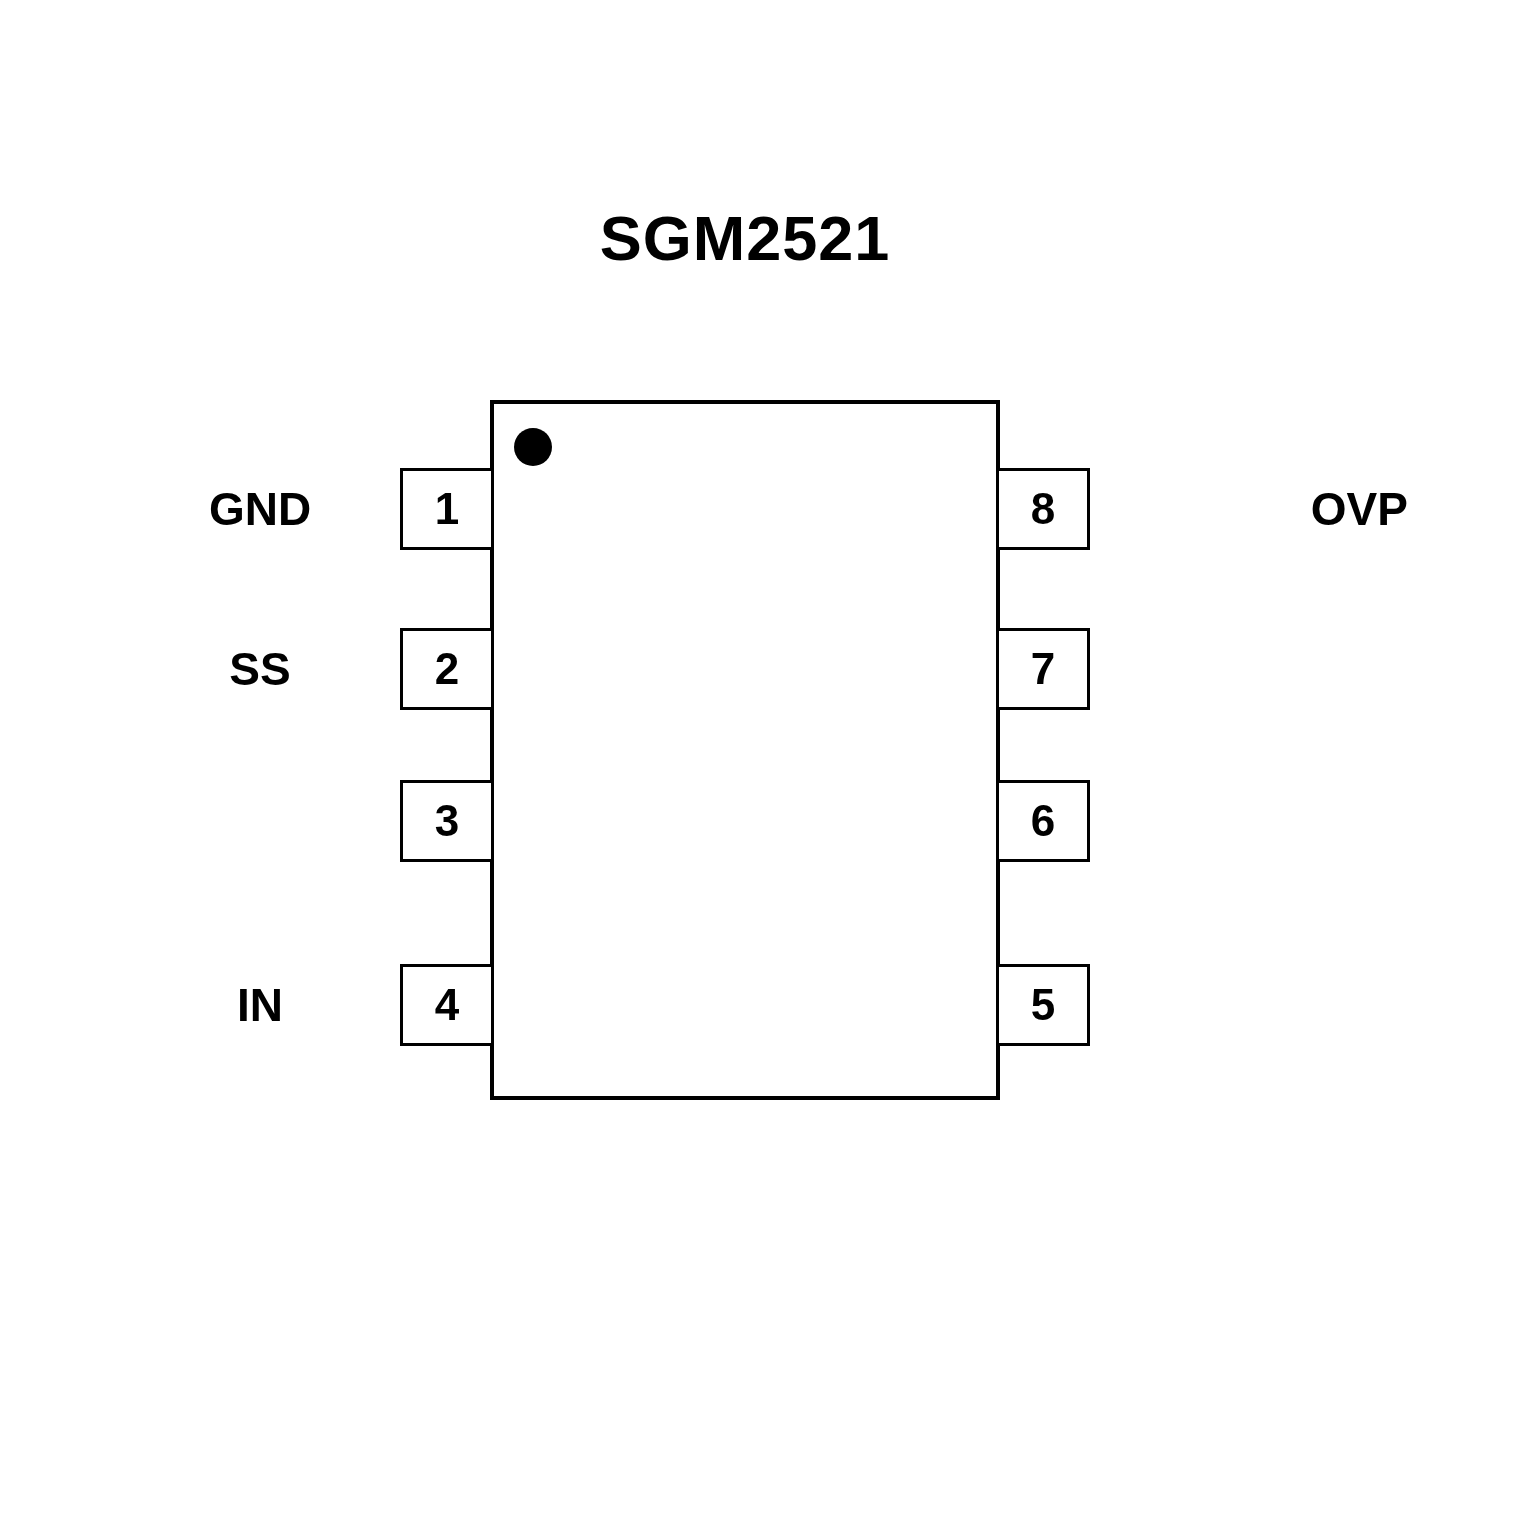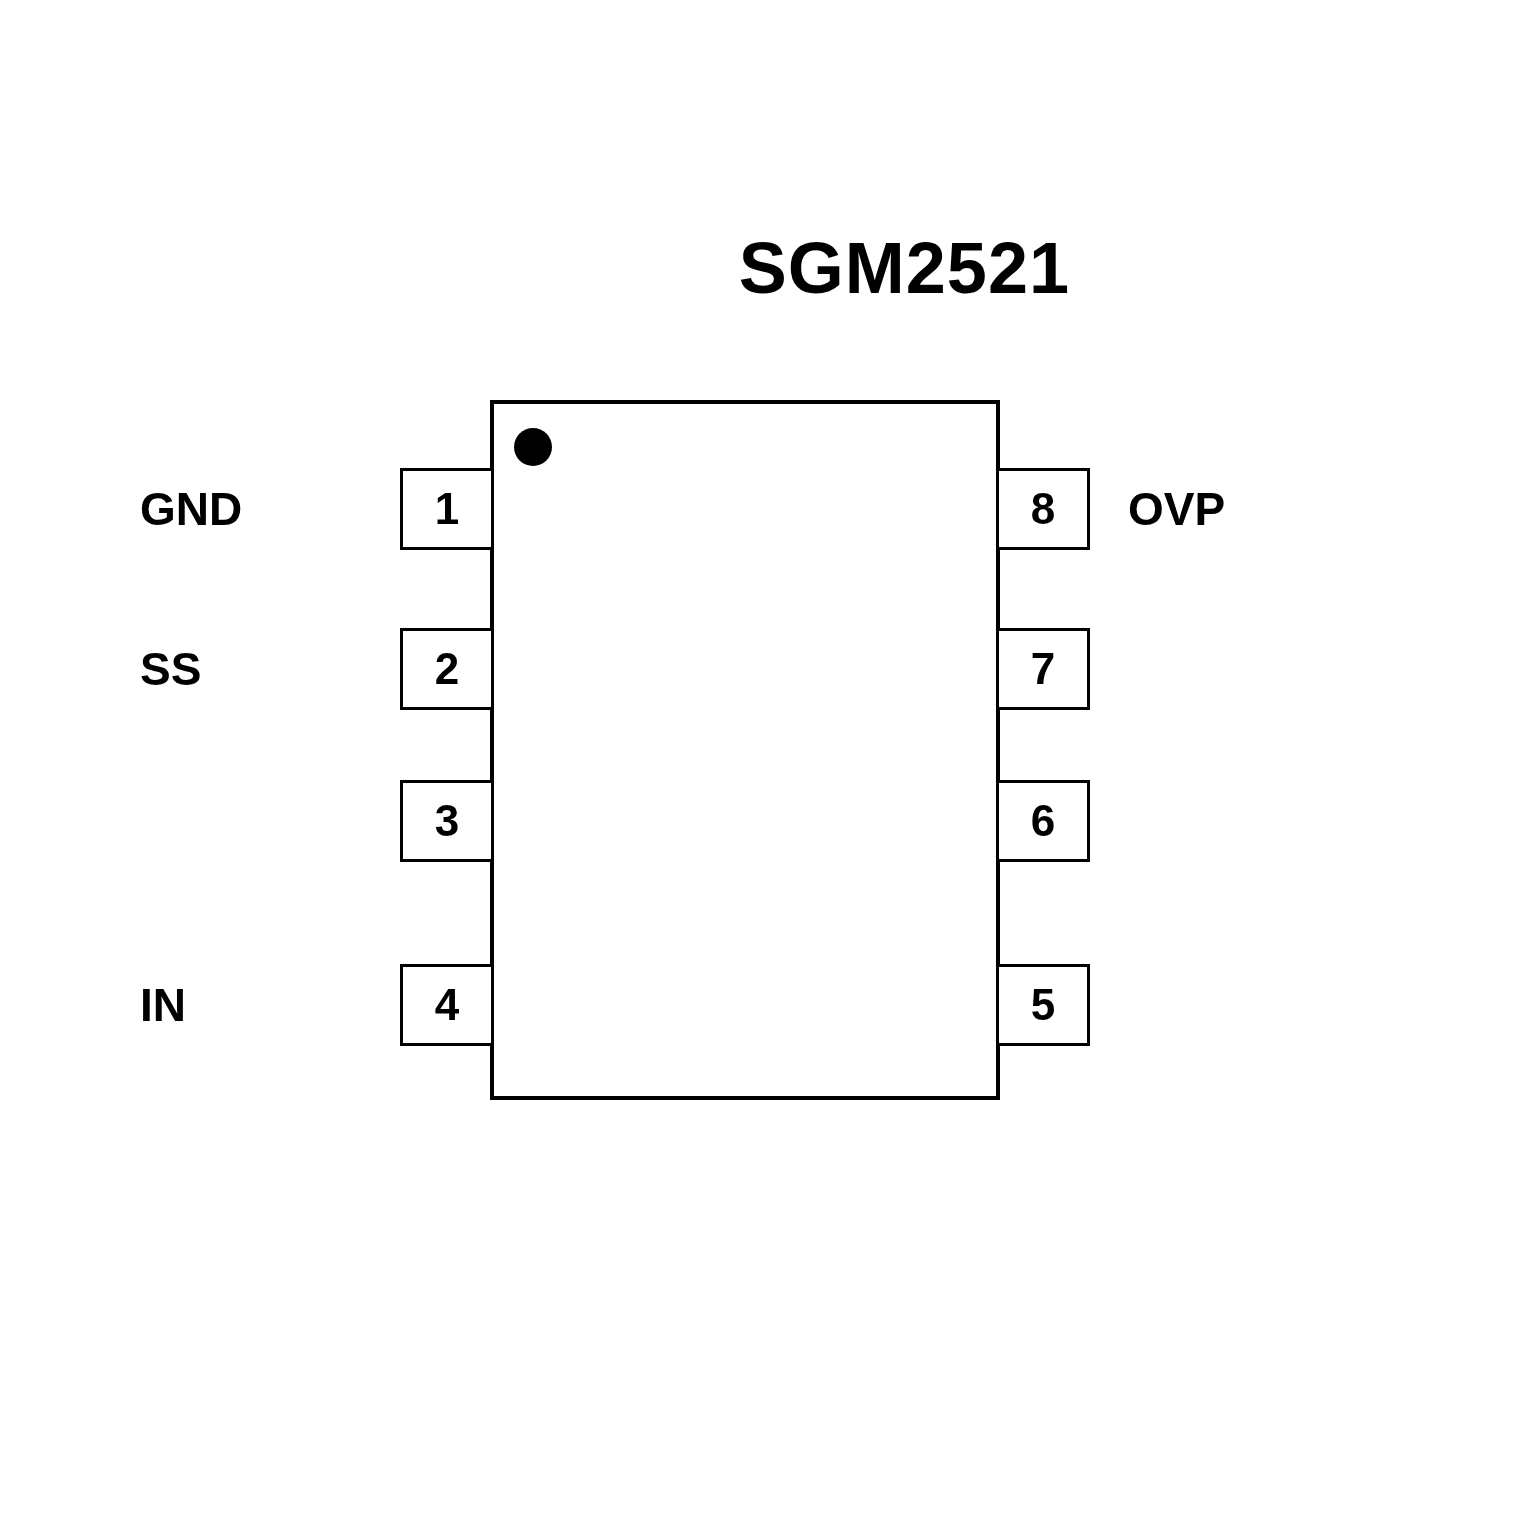--- a/index.html
+++ b/index.html
@@ -15,25 +15,24 @@
     background: #ffffff;
     color: #000000;
     font-family: "Liberation Sans", sans-serif;
     overflow: hidden;
   }
   .title {
     position: absolute;
     top: 202px;
     left: 420px;
     width: 650px;
-    text-align: right;
-    font-size: 72px;
+    text-align: center;
+    font-size: 63px;
     font-weight: bold;
     letter-spacing: 1px;
-    margin-top: 25px;
   }
   .chip-body {
     position: absolute;
     left: 490px;
     top: 400px;
     width: 510px;
     height: 700px;
     border: 4px solid #000000;
     box-sizing: border-box;
     background: #ffffff;
@@ -69,26 +68,26 @@
     position: absolute;
     height: 82px;
     line-height: 82px;
     font-size: 46px;
     font-weight: bold;
     z-index: 2;
   }
   .pin-label.left {
     left: 140px;
     width: 240px;
-    text-align: left;
+    text-align: center;
   }
   .pin-label.right {
     left: 1128px;
     width: 280px;
-    text-align: left;
+    text-align: right;
   }
   .row1 { top: 468px; }
   .row2 { top: 628px; }
   .row3 { top: 780px; }
   .row4 { top: 964px; }
 </style>
 </head>
 <body>
 
 <div class="canvas">

